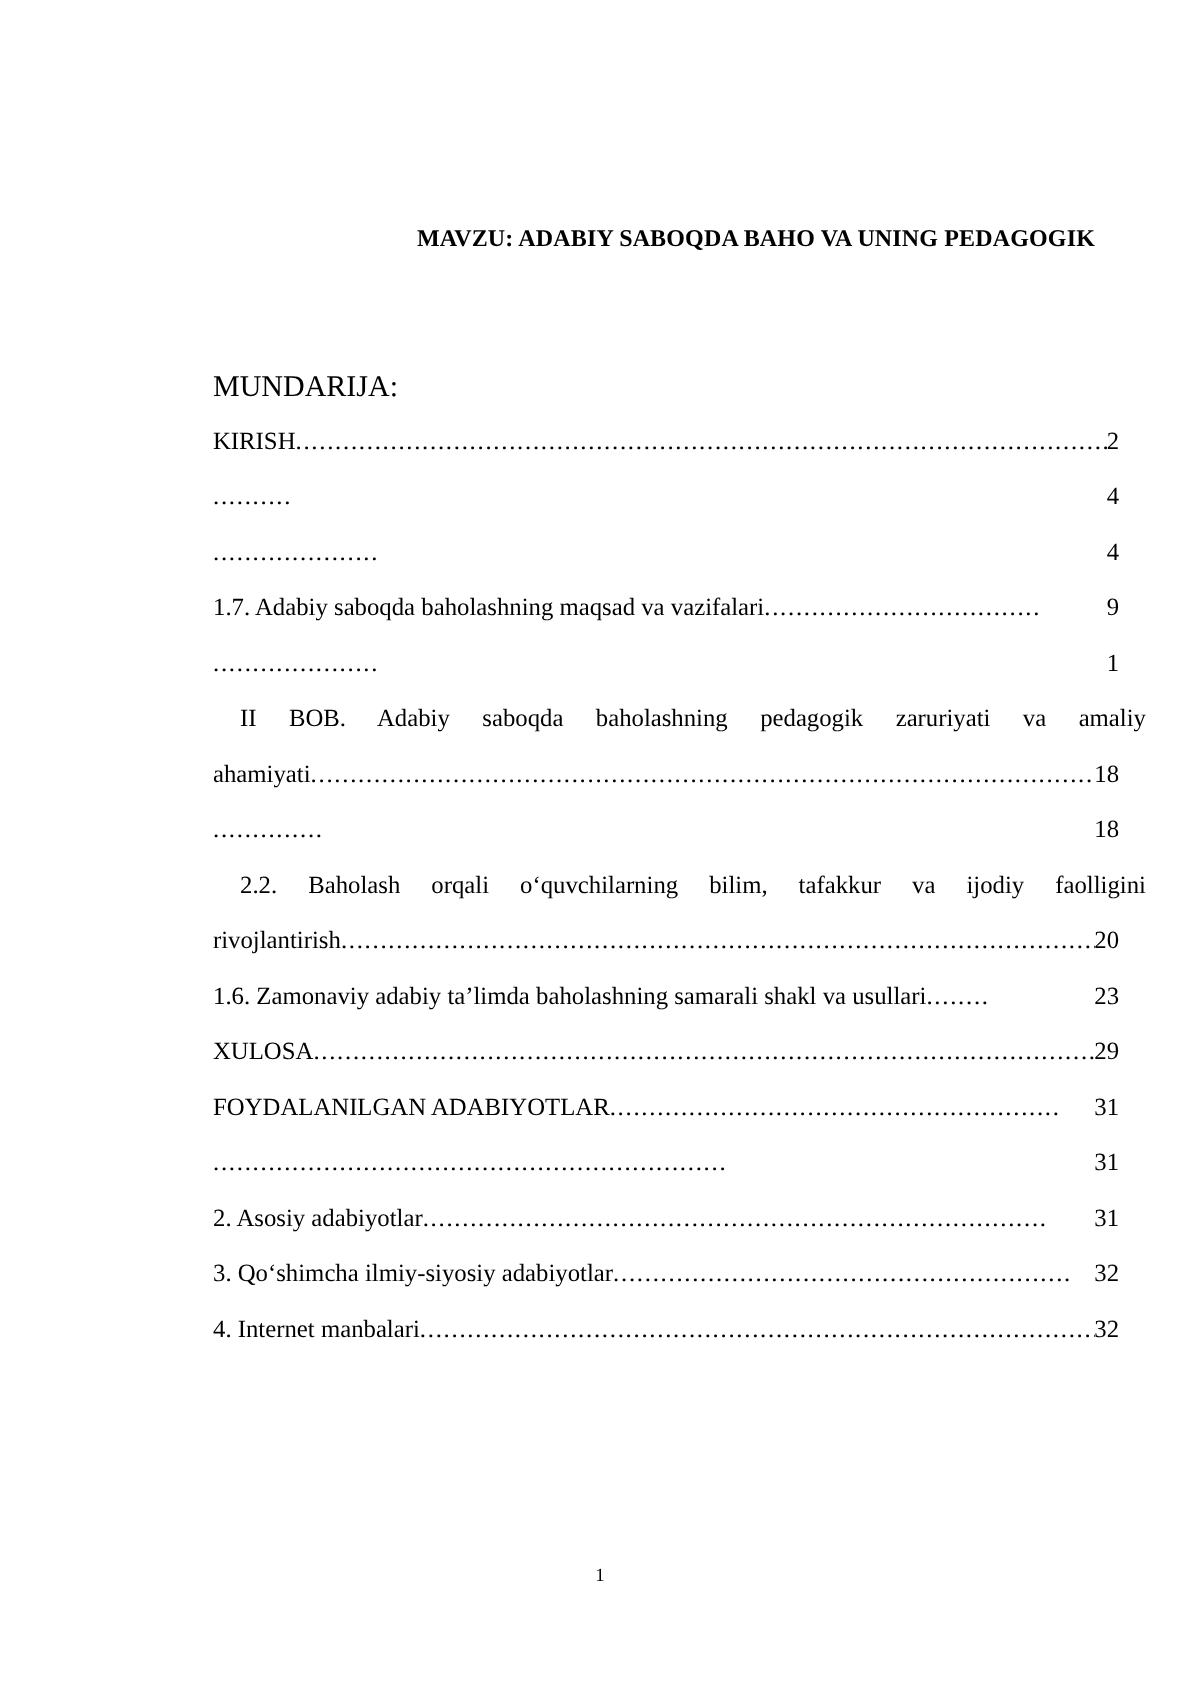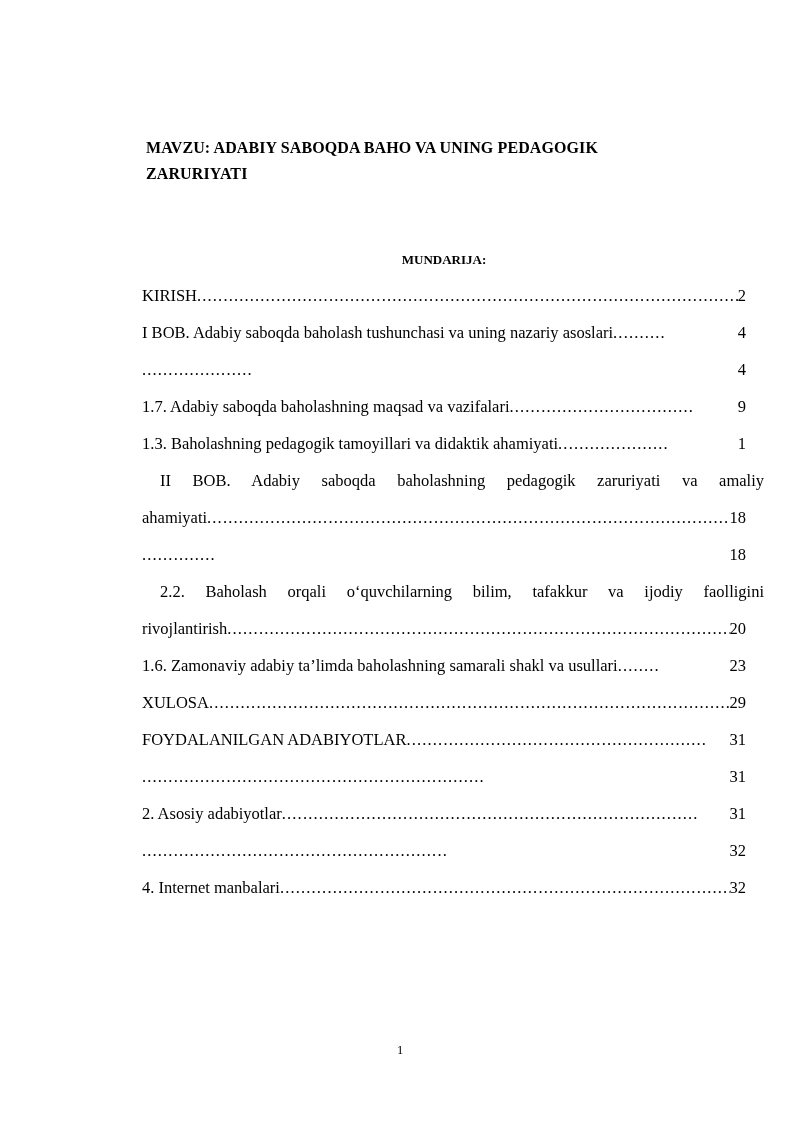--- a/index.html
+++ b/index.html
@@ -19,29 +19,29 @@
   }
   .content {
     position: absolute;
     left: 142px;
     top: 131px;
     width: 604px;
   }
   .doc-title {
     font-size: 16px;
     font-weight: bold;
-    text-align: left;
+    text-align: right;
     line-height: 26px;
     letter-spacing: 0.1px;
-    margin: 4px;
+    margin: 16px;
   }
   .mundarija {
-    font-size: 13px;
-    font-weight: bold;
-    text-align: center;
+    font-size: 20px;
+    font-weight: normal;
+    text-align: left;
     margin: 0;
     padding-top: 56px;
     line-height: 26px;
   }
   .toc {
     margin: 0;
     padding: 0;
     list-style: none;
     padding-top: 13px;
     font-family: Liberation Serif, serif;
@@ -98,56 +98,53 @@
 </style>
 </head>
 <body>
 
 <div class="page">
 
   <div class="content">
 
     <div class="doc-title">
       <div>MAVZU: ADABIY SABOQDA BAHO VA UNING PEDAGOGIK</div>
-      <div>ZARURIYATI</div>
     </div>
 
     <div class="mundarija">MUNDARIJA:</div>
 
     <ul class="toc" id="toc-list">
         <li class="toc-entry">
           <div class="row">
             <span class="label">KIRISH</span>
             <span class="leader">..........................................................................................................</span>
             <span class="pageno">2</span>
           </div>
         </li>
         <li class="toc-entry">
           <div class="row">
-            <span class="label">I BOB. Adabiy saboqda baholash tushunchasi va uning nazariy asoslari</span>
             <span class="leader">..........</span>
             <span class="pageno">4</span>
           </div>
         </li>
         <li class="toc-entry">
           <div class="row">
             <span class="leader">.....................</span>
             <span class="pageno">4</span>
           </div>
         </li>
         <li class="toc-entry">
           <div class="row">
             <span class="label">1.7. Adabiy saboqda baholashning maqsad va vazifalari</span>
             <span class="leader">...................................</span>
             <span class="pageno">9</span>
           </div>
         </li>
         <li class="toc-entry">
           <div class="row">
-            <span class="label">1.3. Baholashning pedagogik tamoyillari va didaktik ahamiyati</span>
             <span class="leader">.....................</span>
             <span class="pageno">1</span>
           </div>
         </li>
         <li class="toc-entry two-line">
           <div class="just-line first">II BOB. Adabiy saboqda baholashning pedagogik zaruriyati va amaliy</div>
           <div class="row">
             <span class="label">ahamiyati</span>
             <span class="leader">......................................................................................................</span>
             <span class="pageno">18</span>
@@ -196,20 +193,21 @@
         </li>
         <li class="toc-entry">
           <div class="row">
             <span class="label">2. Asosiy adabiyotlar</span>
             <span class="leader">...............................................................................</span>
             <span class="pageno">31</span>
           </div>
         </li>
         <li class="toc-entry">
           <div class="row">
+            <span class="label">3. Qoʻshimcha ilmiy-siyosiy adabiyotlar</span>
             <span class="leader">..........................................................</span>
             <span class="pageno">32</span>
           </div>
         </li>
         <li class="toc-entry">
           <div class="row">
             <span class="label">4. Internet manbalari</span>
             <span class="leader">......................................................................................</span>
             <span class="pageno">32</span>
           </div>

